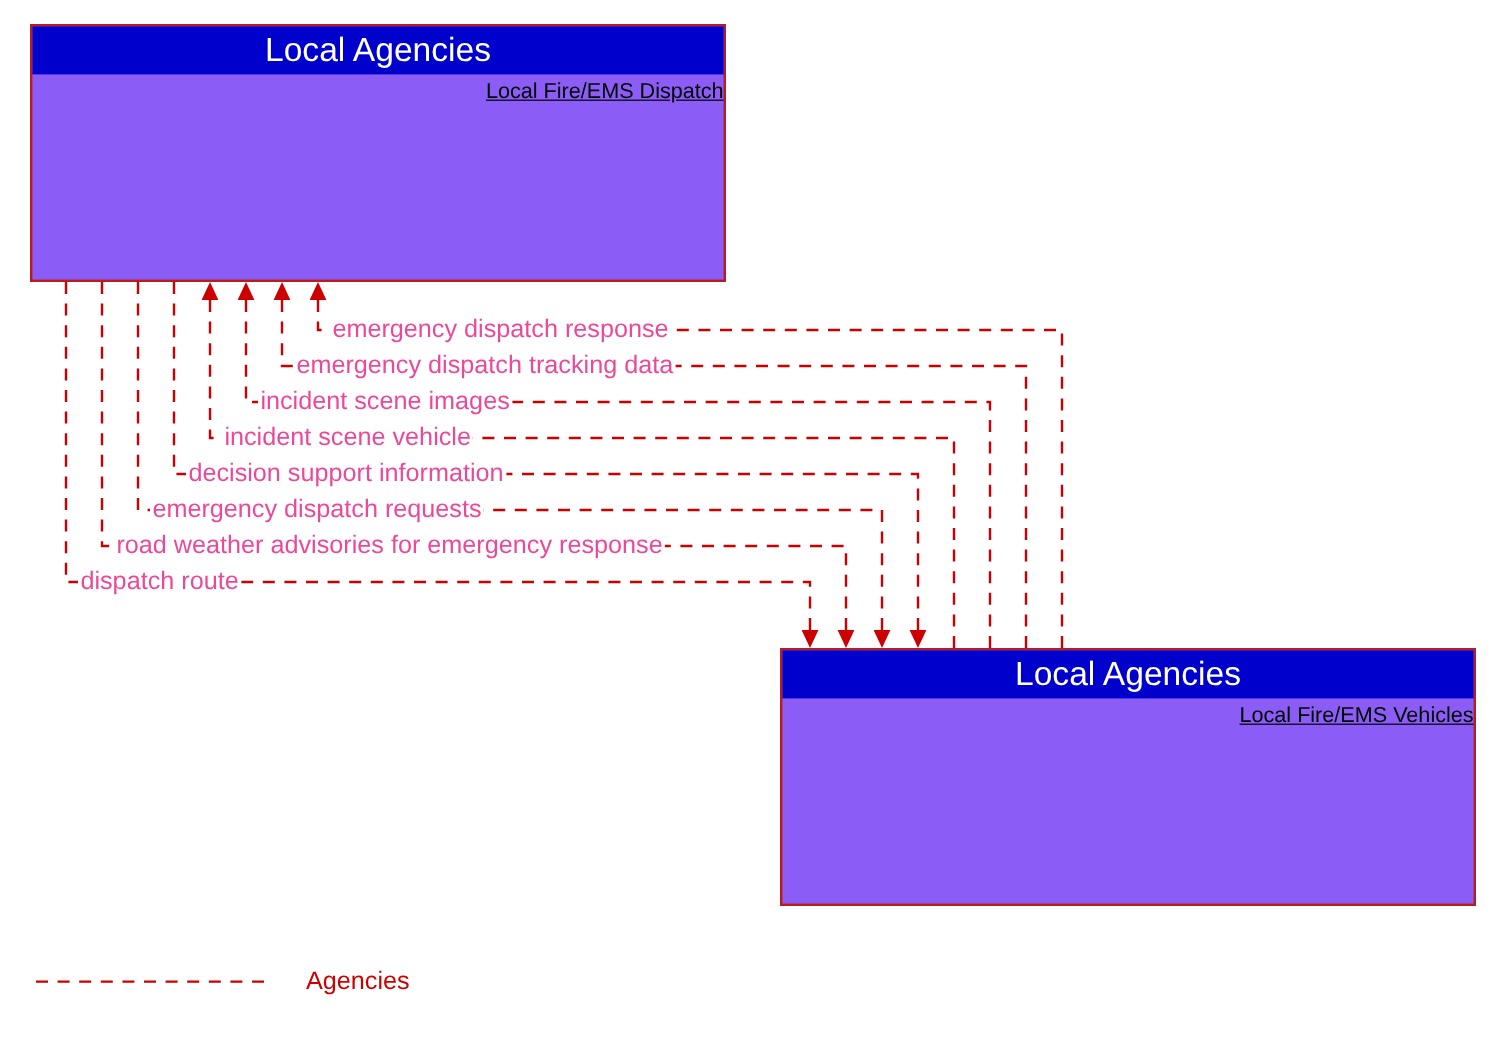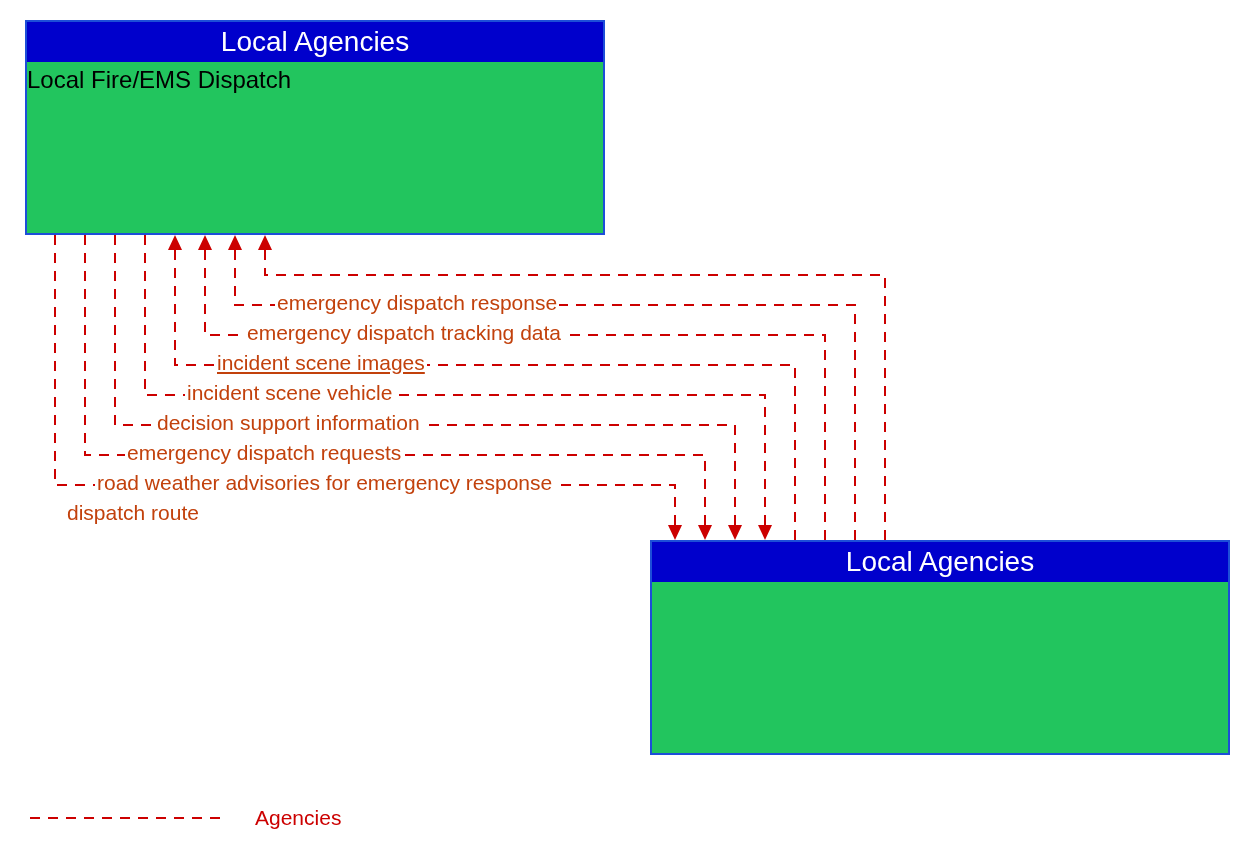--- a/index.html
+++ b/index.html
@@ -7,59 +7,59 @@
     margin: 0;
     padding: 0;
     width: 1252px;
     height: 867px;
     background: #ffffff;
     font-family: Arial, Helvetica, sans-serif;
     position: relative;
   }
   .box {
     position: absolute;
-    border: 2px solid #1d4ed8;
-    background: #22c55e;
+    border: 2px solid #b91c1c;
+    background: #8b5cf6;
   }
   .box-header {
     background: #0000cc;
     color: #fff;
     text-align: center;
     font-size: 28px;
     font-weight: normal;
     padding: 4px 0;
   }
   .box-title {
-    text-align: left;
-    font-size: 24px;
+    text-align: right;
+    font-size: 18px;
     color: #000;
     padding-top: 4px;
+    text-decoration: underline;
   }
   svg.flows {
     position: absolute;
     top: 0;
     left: 0;
     width: 1252px;
     height: 867px;
     pointer-events: none;
   }
   .flow-path {
     fill: none;
     stroke: #cc0000;
     stroke-width: 2;
     stroke-dasharray: 10 8;
   }
   .flow-label {
     position: absolute;
-    color: #c2410c;
+    color: #ec4899;
     font-size: 21px;
     white-space: nowrap;
     background: #fff;
     padding: 0 2px;
-    margin-top: 28px;
   }
   .legend-text {
     position: absolute;
     color: #cc0000;
     font-size: 21px;
   }
   .arrowhead {
     fill: #cc0000;
     stroke: none;
   }
@@ -67,20 +67,21 @@
 </head>
 <body>
 
 <div class="box" style="left:25px; top:20px; width:580px; height:215px;">
   <div class="box-header">Local Agencies</div>
   <div class="box-title">Local Fire/EMS Dispatch</div>
 </div>
 
 <div class="box" style="left:650px; top:540px; width:580px; height:215px;">
   <div class="box-header">Local Agencies</div>
+  <div class="box-title">Local Fire/EMS Vehicles</div>
 </div>
 
 <svg class="flows">
 
   <path class="flow-path" d="M 885 540 L 885 275 L 265 275 L 265 247"></path>
   <polygon class="arrowhead" points="265,235 258,250 272,250"></polygon>
 
   <path class="flow-path" d="M 855 540 L 855 305 L 235 305 L 235 247"></path>
   <polygon class="arrowhead" points="235,235 228,250 242,250"></polygon>
 
@@ -98,21 +99,21 @@
 
   <path class="flow-path" d="M 85 235 L 85 455 L 705 455 L 705 528"></path>
   <polygon class="arrowhead" points="705,540 698,525 712,525"></polygon>
 
   <path class="flow-path" d="M 55 235 L 55 485 L 675 485 L 675 528"></path>
   <polygon class="arrowhead" points="675,540 668,525 682,525"></polygon>
 </svg>
 
 <div class="flow-label" style="left:275px; top:263px;">emergency dispatch response</div>
 <div class="flow-label" style="left:245px; top:293px;">emergency dispatch tracking data</div>
-<div class="flow-label" style="left:215px; top:323px;text-decoration:underline;">incident scene images</div>
+<div class="flow-label" style="left:215px; top:323px;">incident scene images</div>
 <div class="flow-label" style="left:185px; top:353px;">incident scene vehicle</div>
 
 <div class="flow-label" style="left:155px; top:383px;">decision support information</div>
 <div class="flow-label" style="left:125px; top:413px;text-align:right;">emergency dispatch requests</div>
 <div class="flow-label" style="left:95px; top:443px;">road weather advisories for emergency response</div>
 <div class="flow-label" style="left:65px; top:473px;">dispatch route</div>
 
 <svg class="flows" style="pointer-events:none;">
   <path class="flow-path" d="M 30 818 L 225 818"></path>
 </svg>

